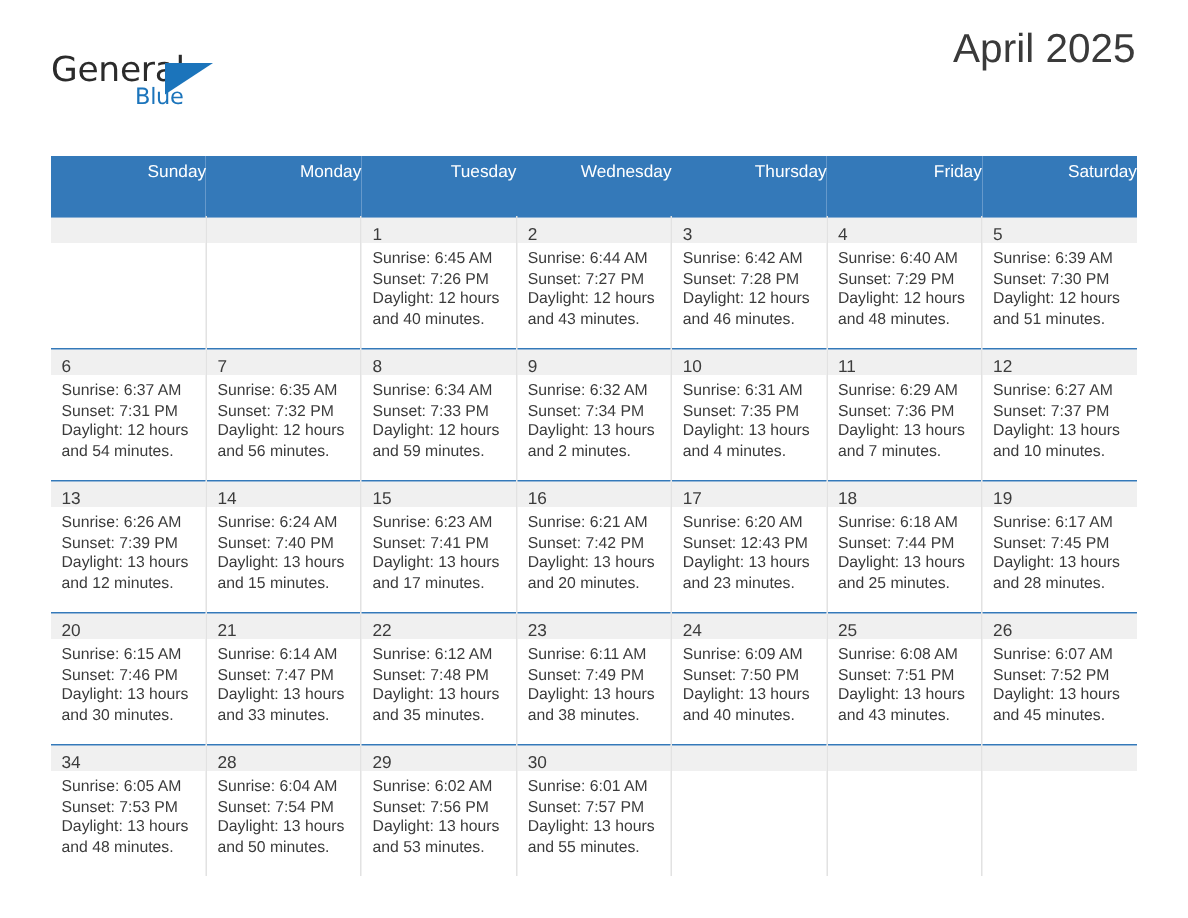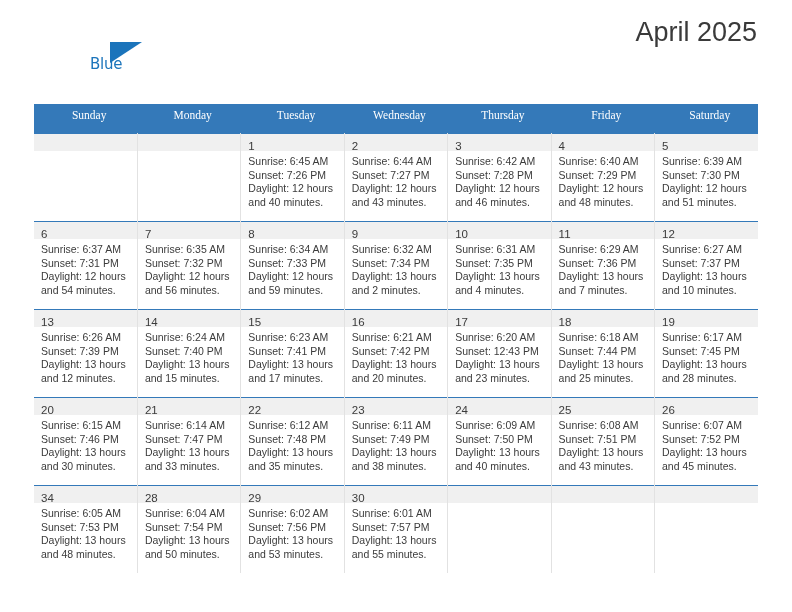--- a/index.html
+++ b/index.html
@@ -97,25 +97,25 @@
     width: 724px;
     border-collapse: collapse;
     table-layout: fixed;
   }
 
   .dow-row th {
     background: #3479b9;
     color: #ffffff;
     font-size: 11.5px;
     font-weight: normal;
-    text-align: center;
-    padding: 5px 0 12px 7px;
+    text-align: right;
+    padding: 5px 0 23px 7px;
     height: 11px;
     border: none;
-    font-family: Liberation Serif, serif;
+    font-family: Liberation Sans, sans-serif;
   }
 
   .week-row td {
     vertical-align: top;
     padding: 0;
     border-left: 1px solid #e2e2e2;
     border-right: 1px solid #e2e2e2;
     border-top: 1px solid #3479b9;
     height: 87px;
     background: #ffffff;
@@ -147,20 +147,21 @@
   .cell-empty .daynum-strip { background: #f0f0f0; }
 </style>
 </head>
 <body>
 
 <div class="page">
 
   <div class="header">
 
     <div class="logo">
+      <span class="logo-general">General</span>
       <span class="logo-triangle"></span>
       <span class="logo-blue">Blue</span>
     </div>
 
     <div class="title-block">
       <div class="cal-title">April 2025</div>
     </div>
 
   </div>
 

